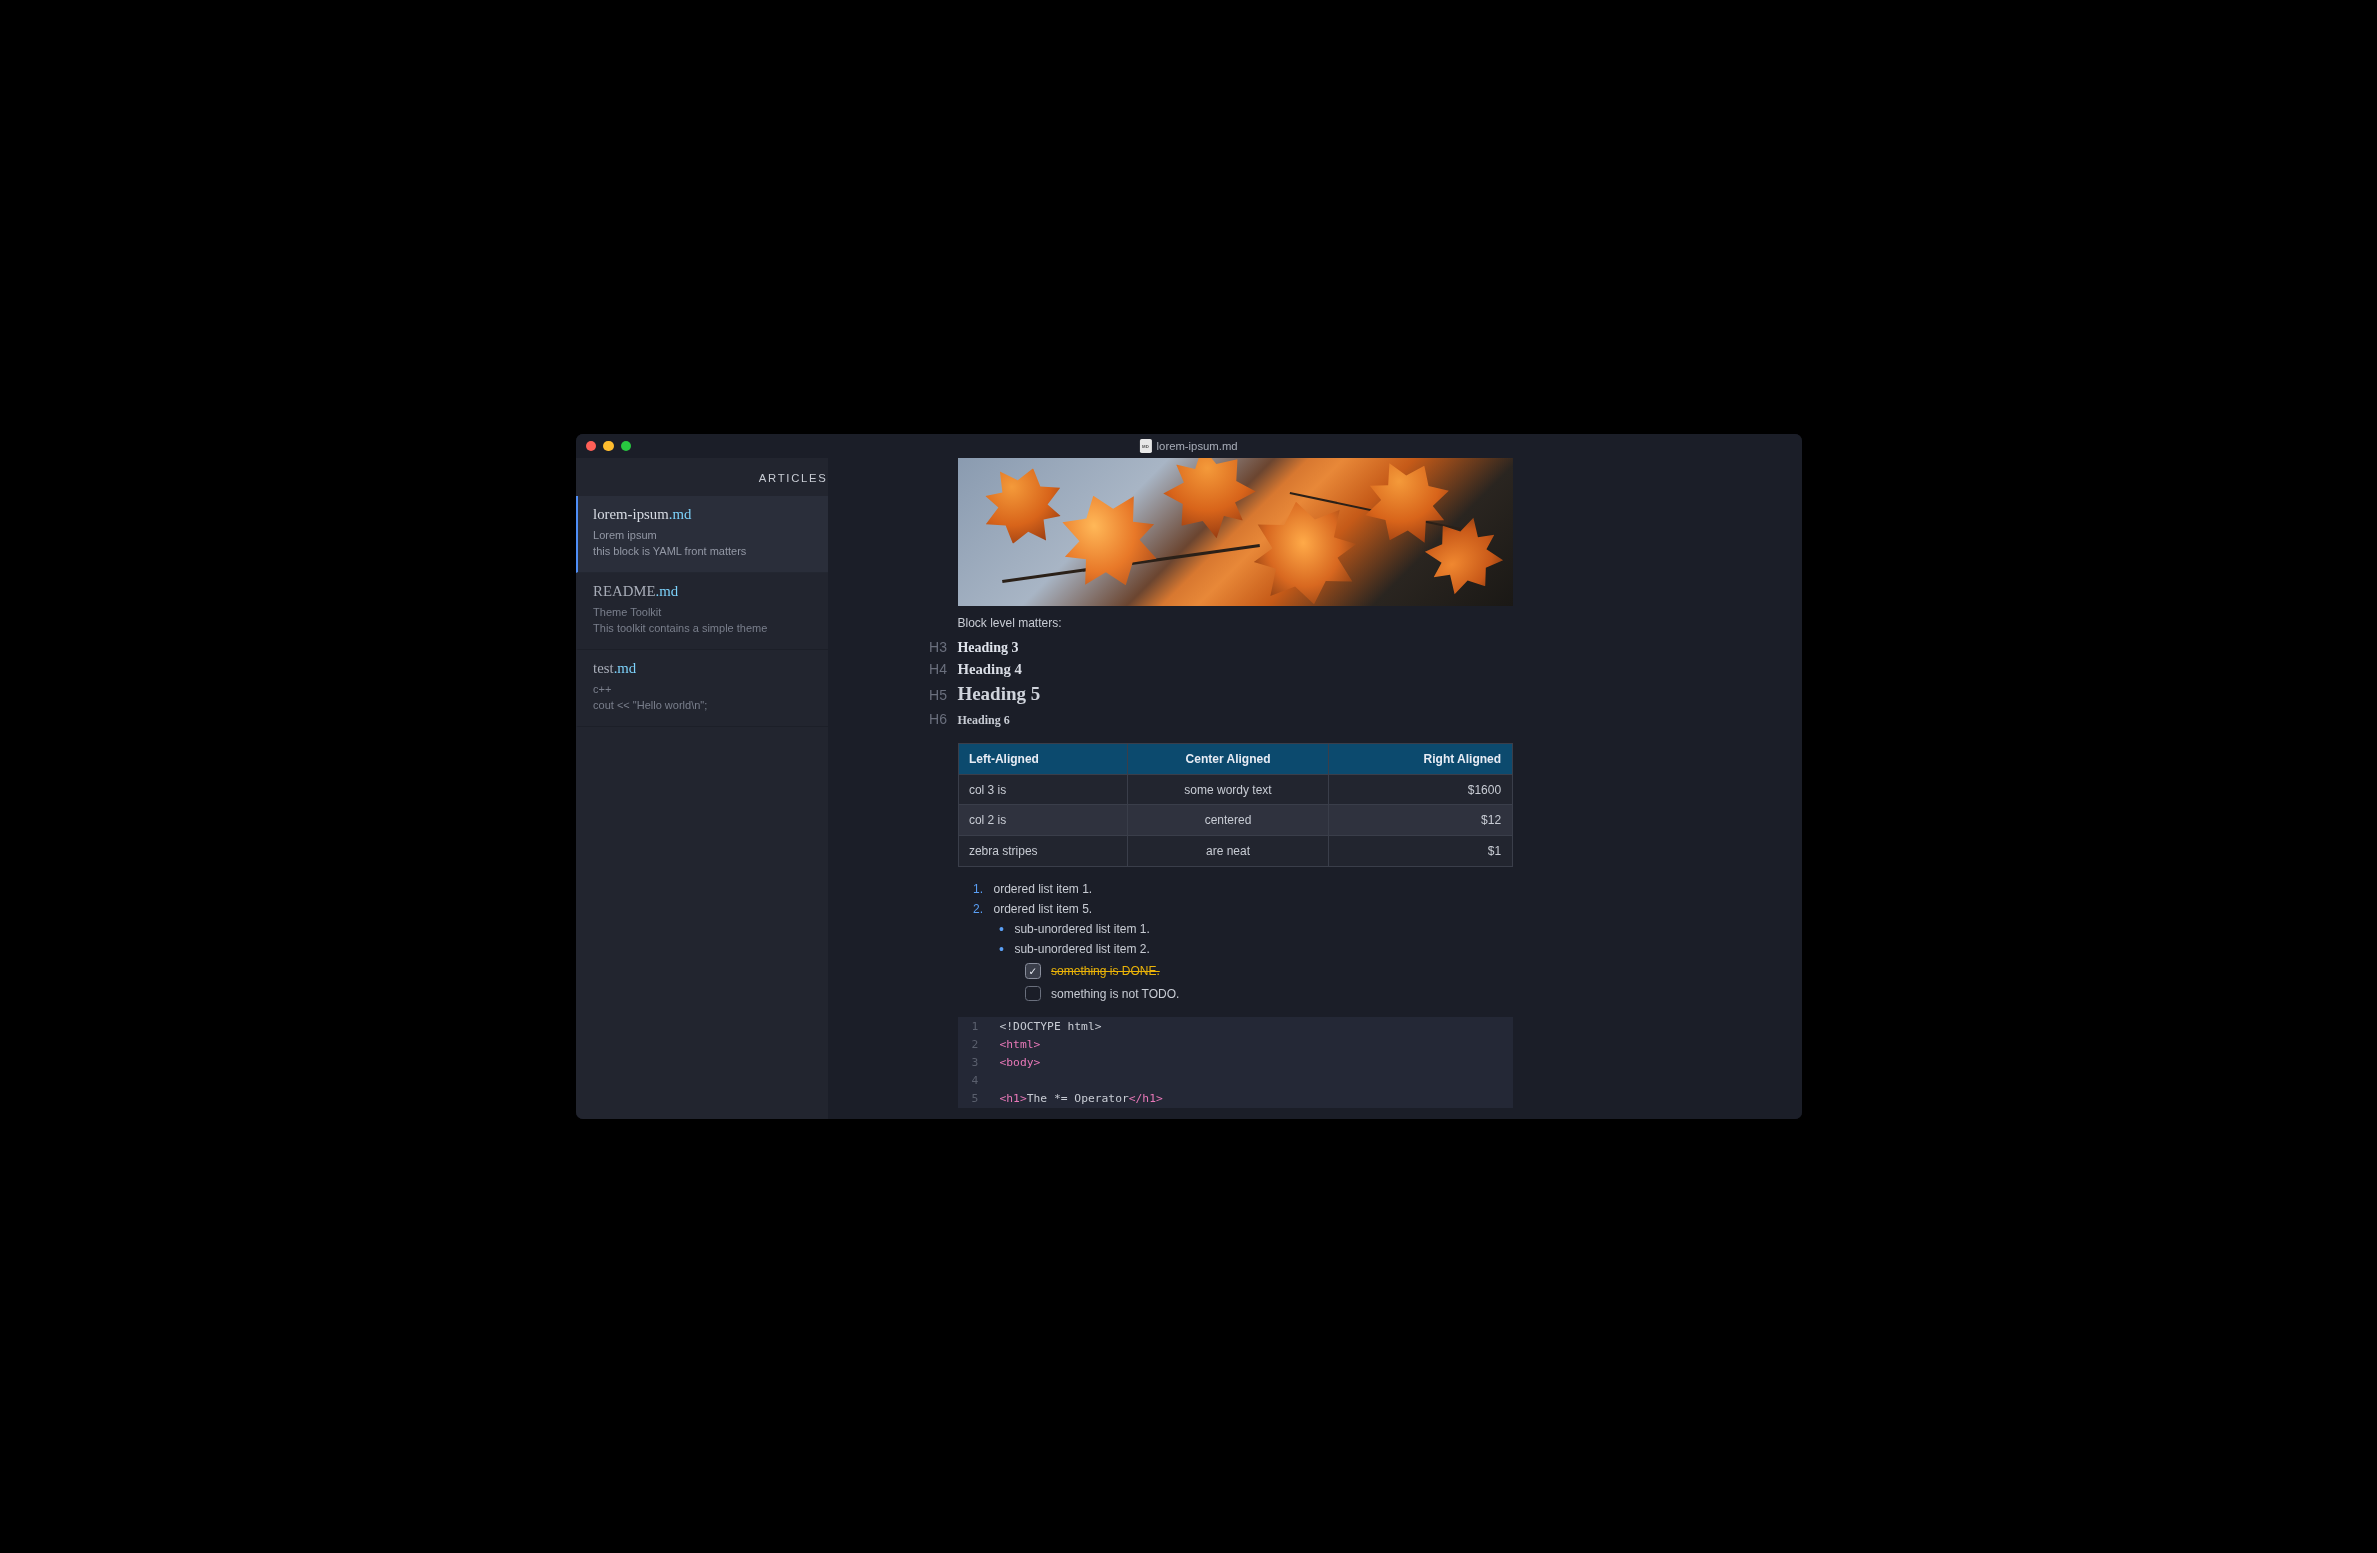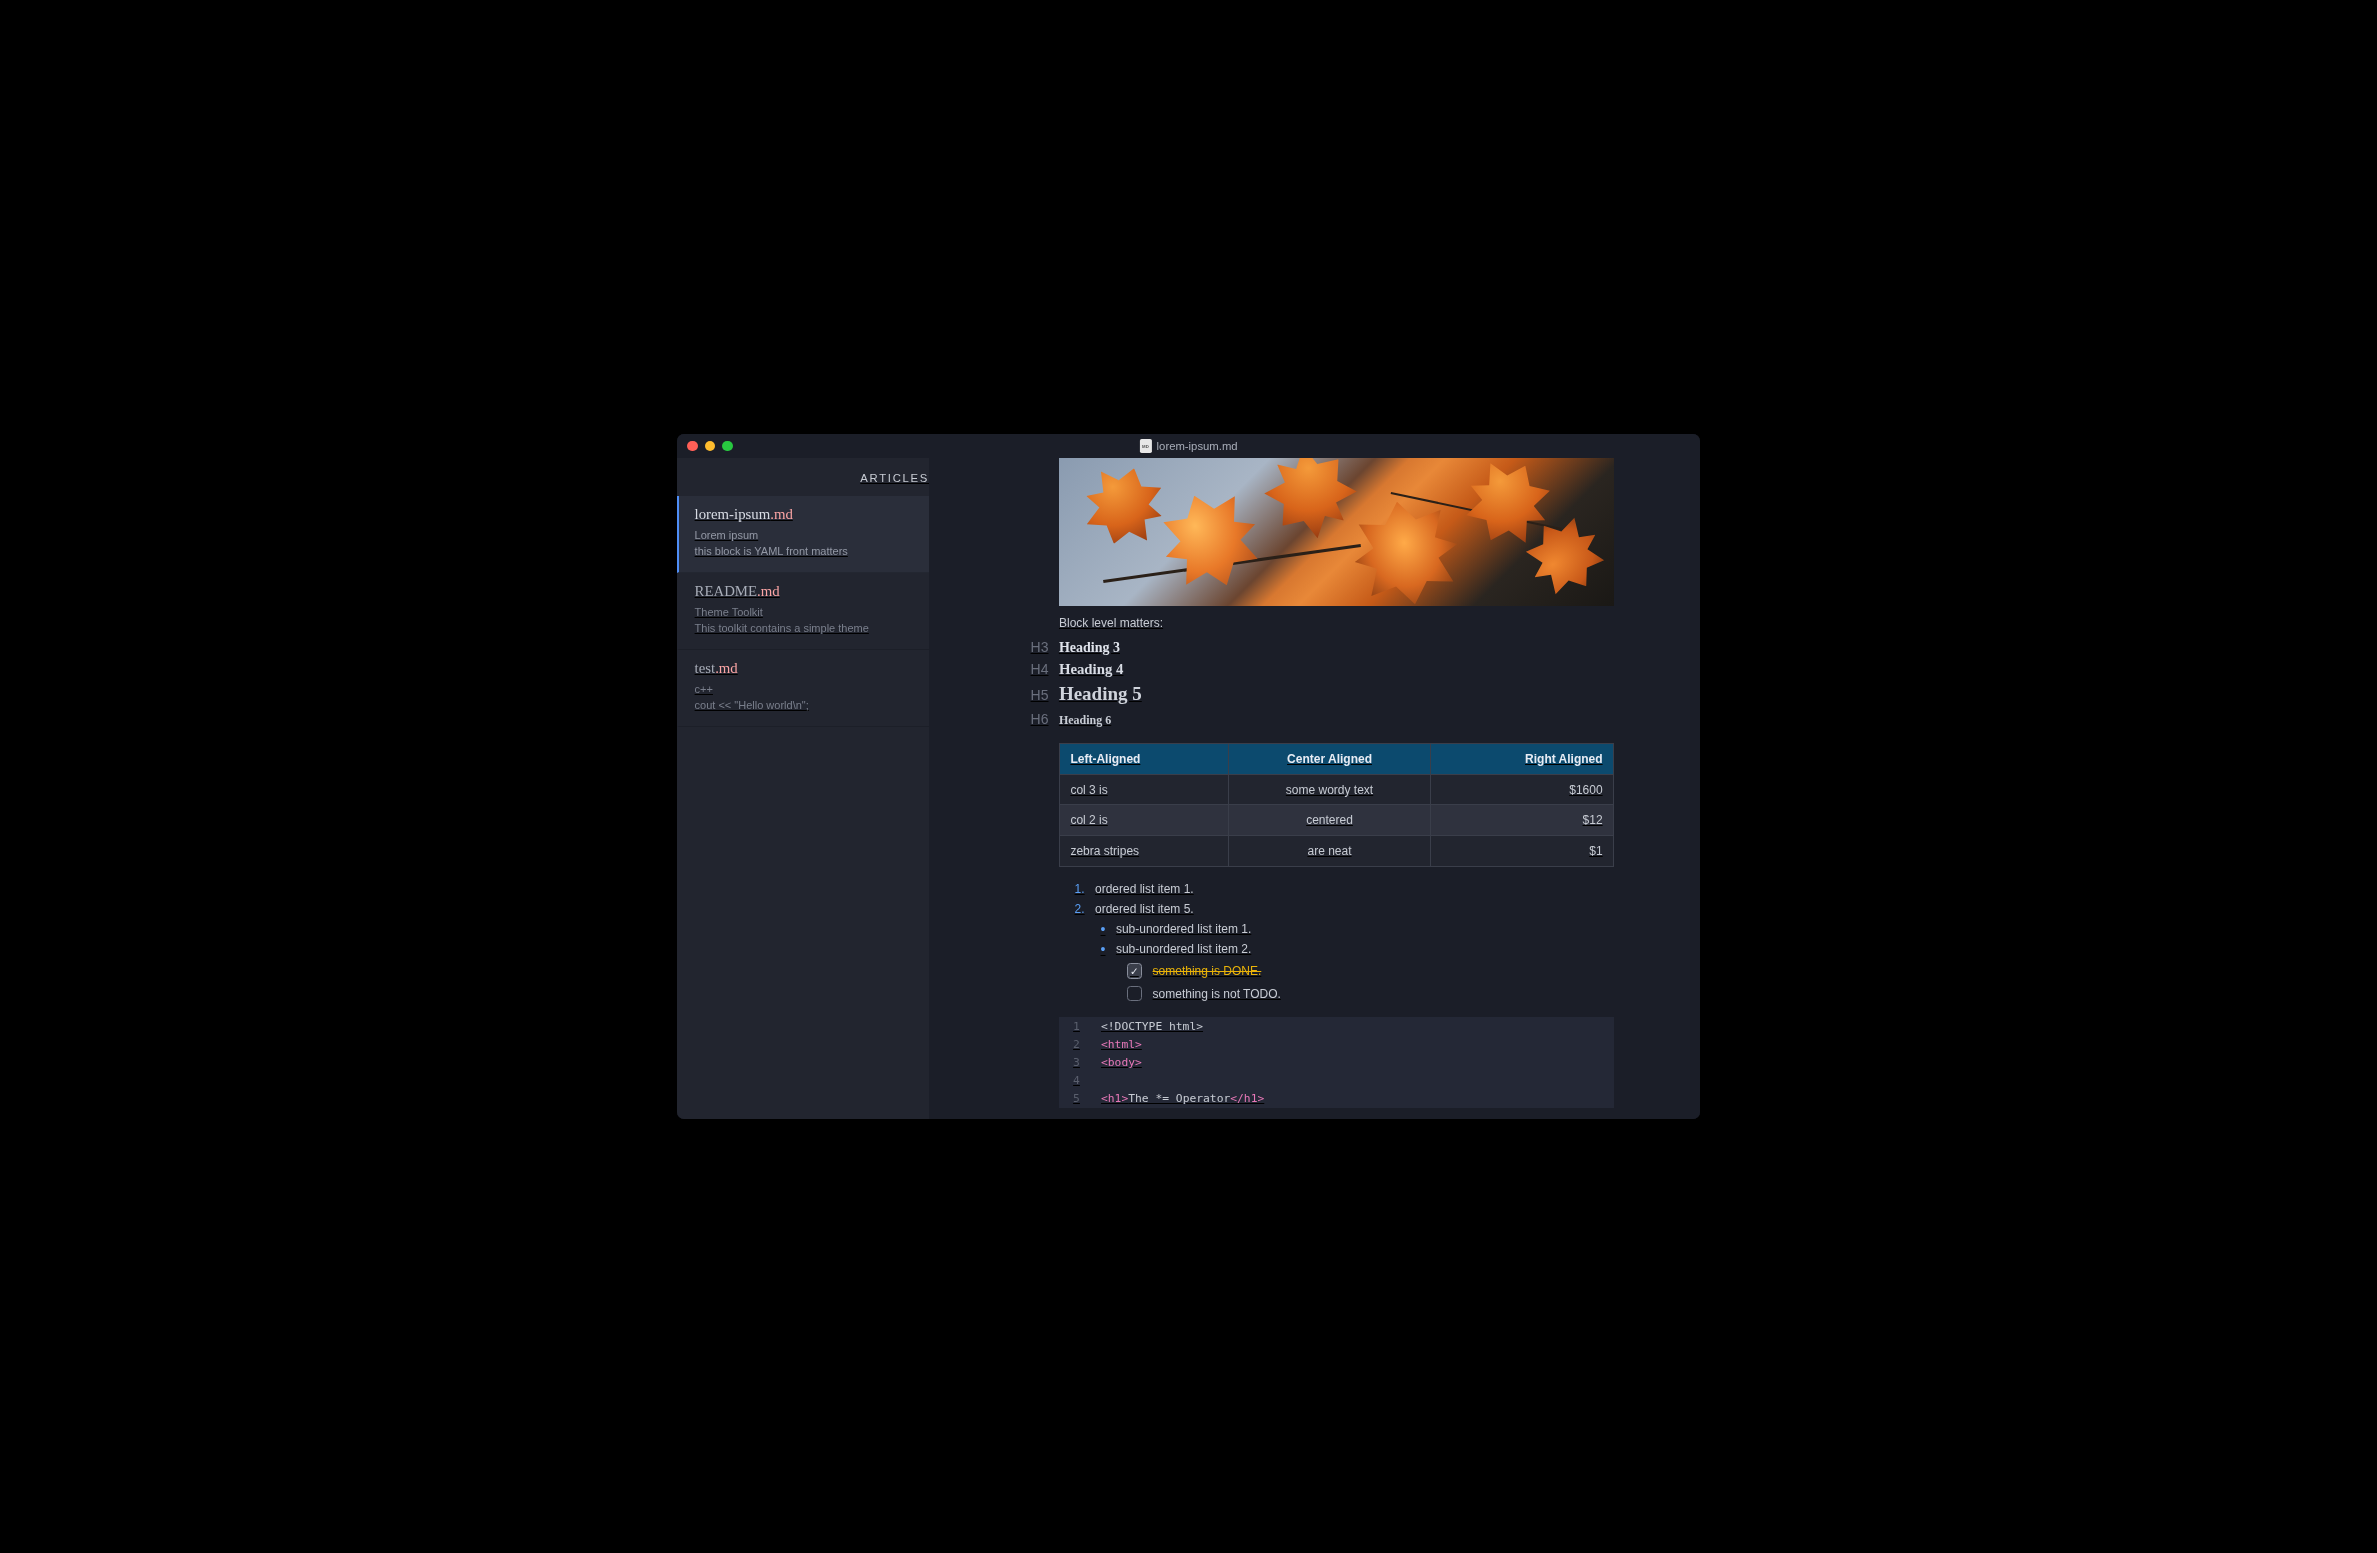--- a/index.html
+++ b/index.html
@@ -6,29 +6,28 @@
 body {
   background: #000;
   font-family: -apple-system, BlinkMacSystemFont, "Segoe UI", sans-serif;
   display: flex;
   align-items: center;
   justify-content: center;
   min-height: 100vh;
   padding: 26px;
 }
 .window {
-  width: 1023px;
+  width: 1226px;
   height: 685px;
   background: #1b1e28;
   border-radius: 7px;
   overflow: hidden;
   box-shadow: 0 17.4px 52px rgba(0,0,0,0.6);
   display: flex;
   flex-direction: column;
-  text-decoration: underline;
 }
 .titlebar {
   height: 24px;
   background: #1b1e28;
   display: flex;
   align-items: center;
   position: relative;
 }
 .traffic-lights {
   display: flex;
@@ -89,21 +88,21 @@
 .article-item.active {
   background: #2a2e3a;
   border-left-color: #4f8ef7;
 }
 .article-title {
   font-family: Georgia, serif;
   font-size: 14.8px;
   color: #d8dce4;
   margin-bottom: 3.5px;
 }
-.article-title .ext { color: #fca5a5; }
+.article-title .ext { color: #7dd3fc; }
 .article-sub {
   color: #9398a5;
   font-size: 11px;
   line-height: 1.5;
 }
 .article-item:not(.active) .article-title { color: #a8adb8; }
 .article-item:not(.active) .article-sub { color: #7a7f8c; }
 
 .content {
   flex: 1;

